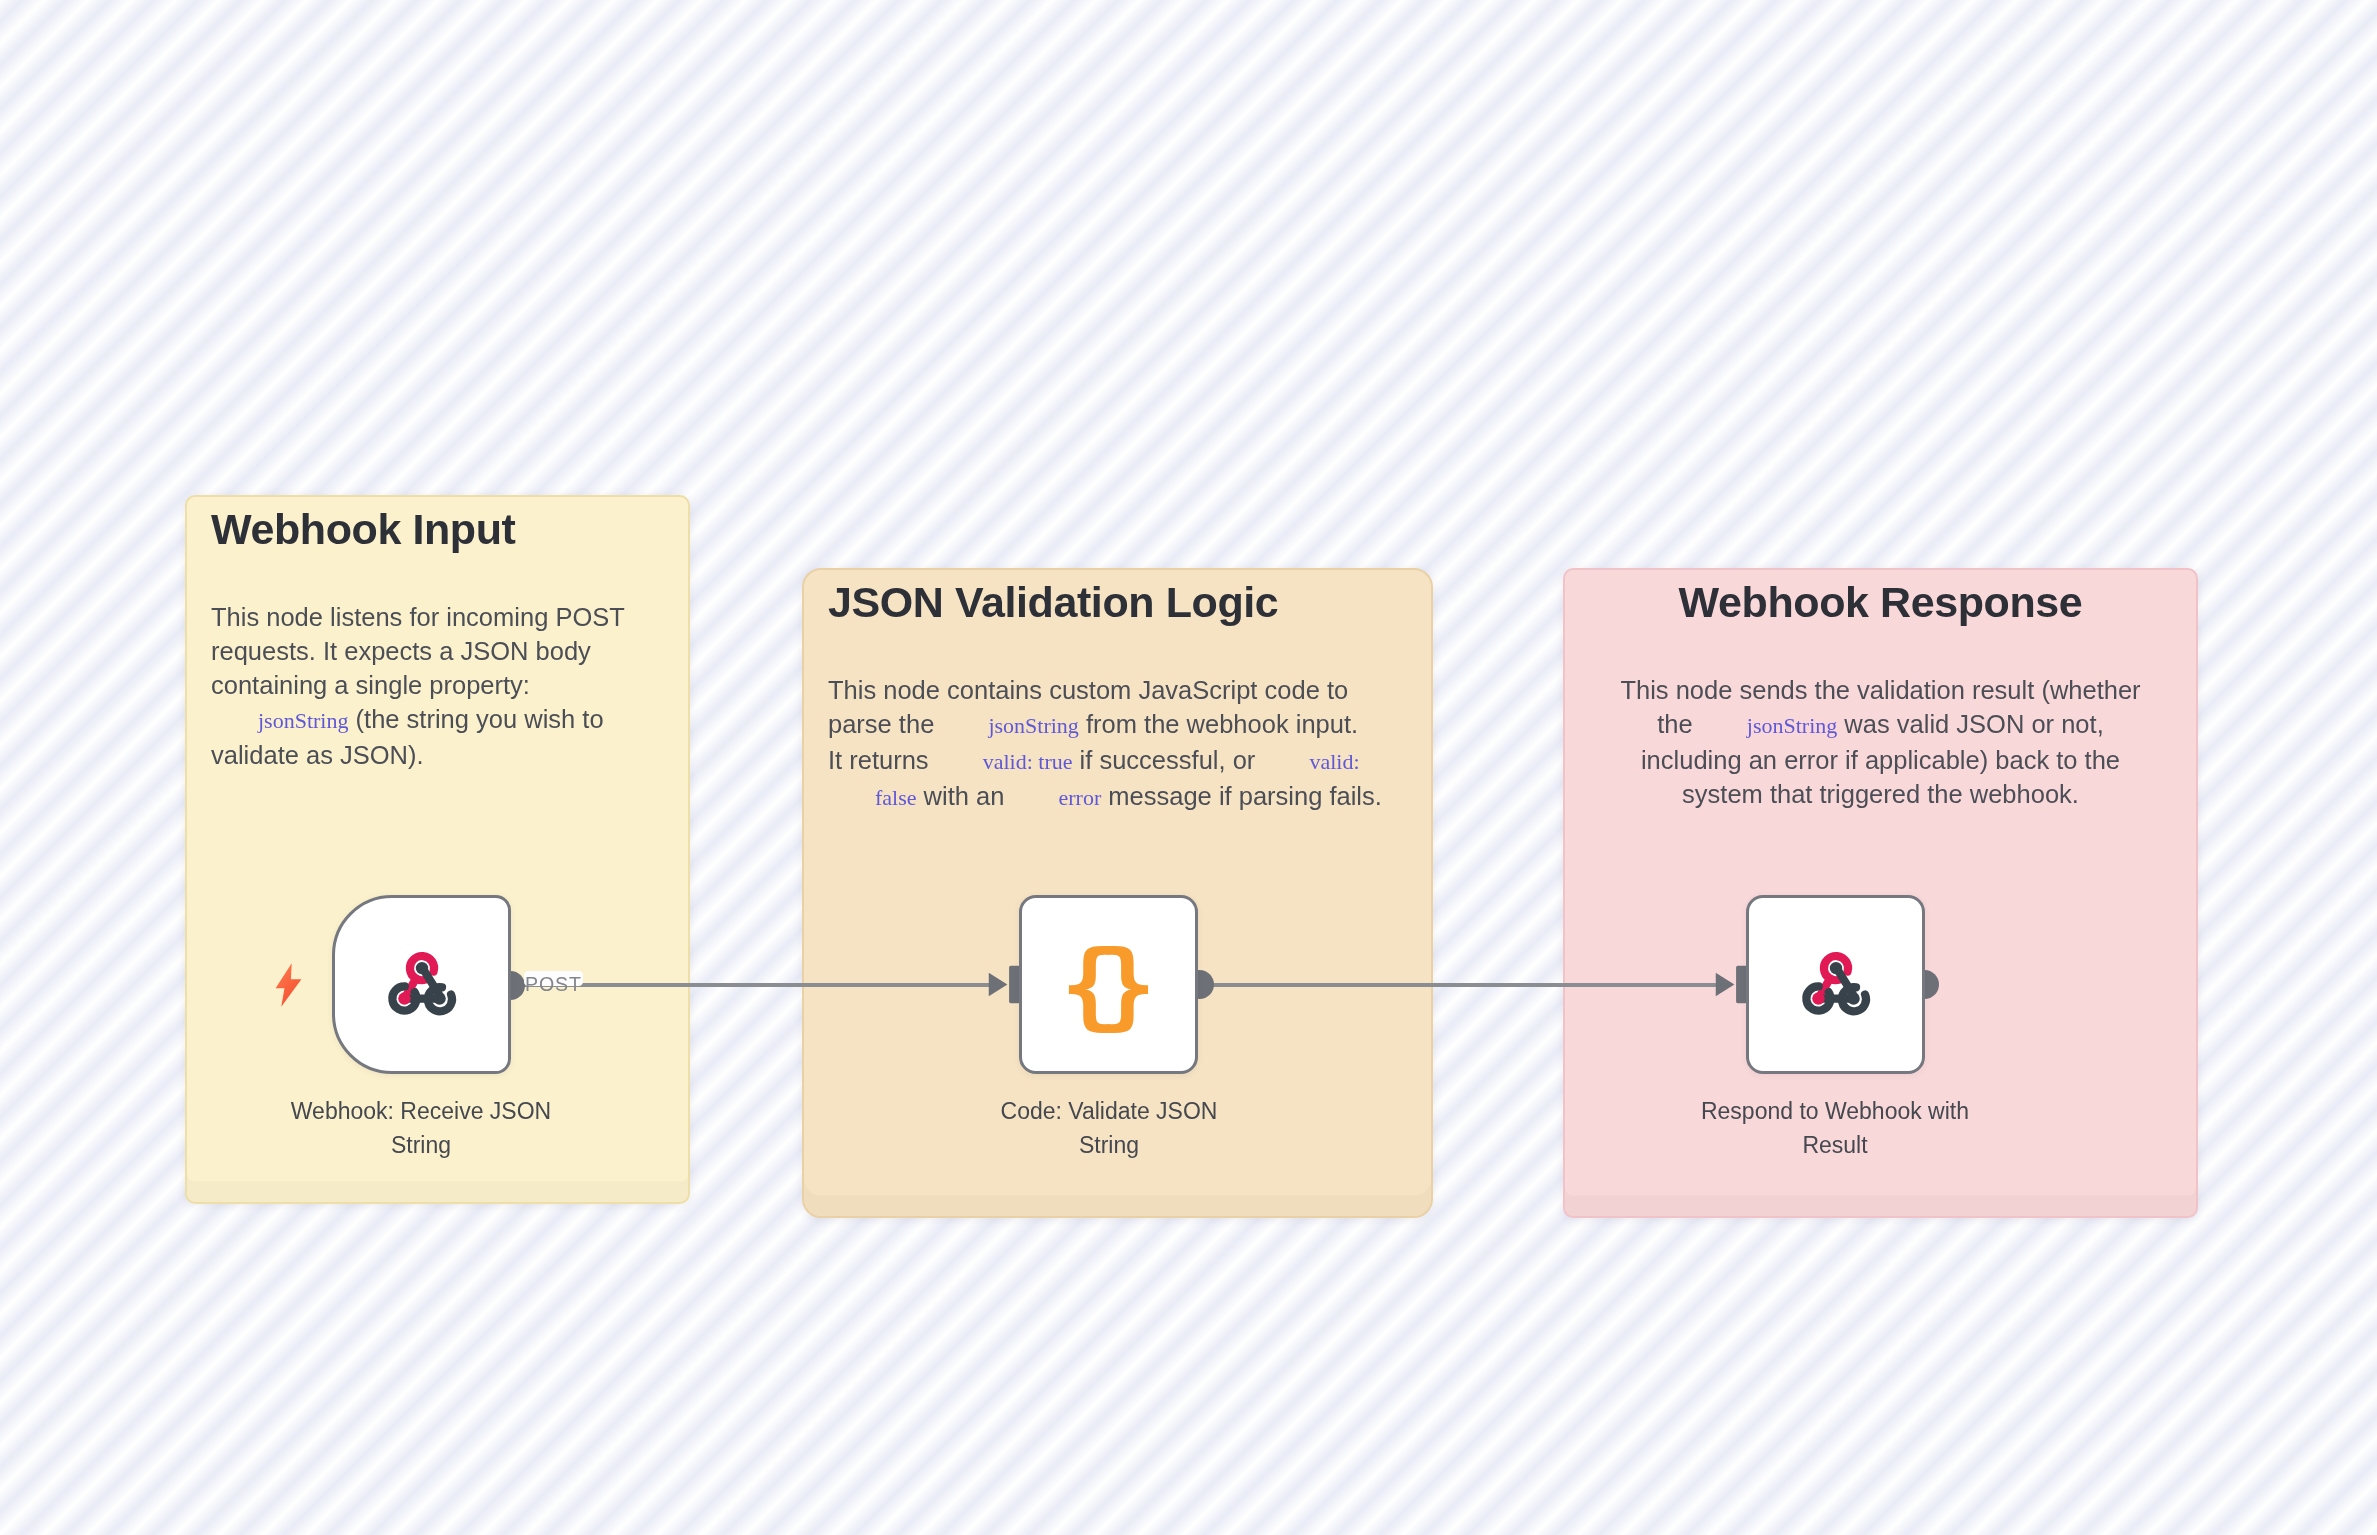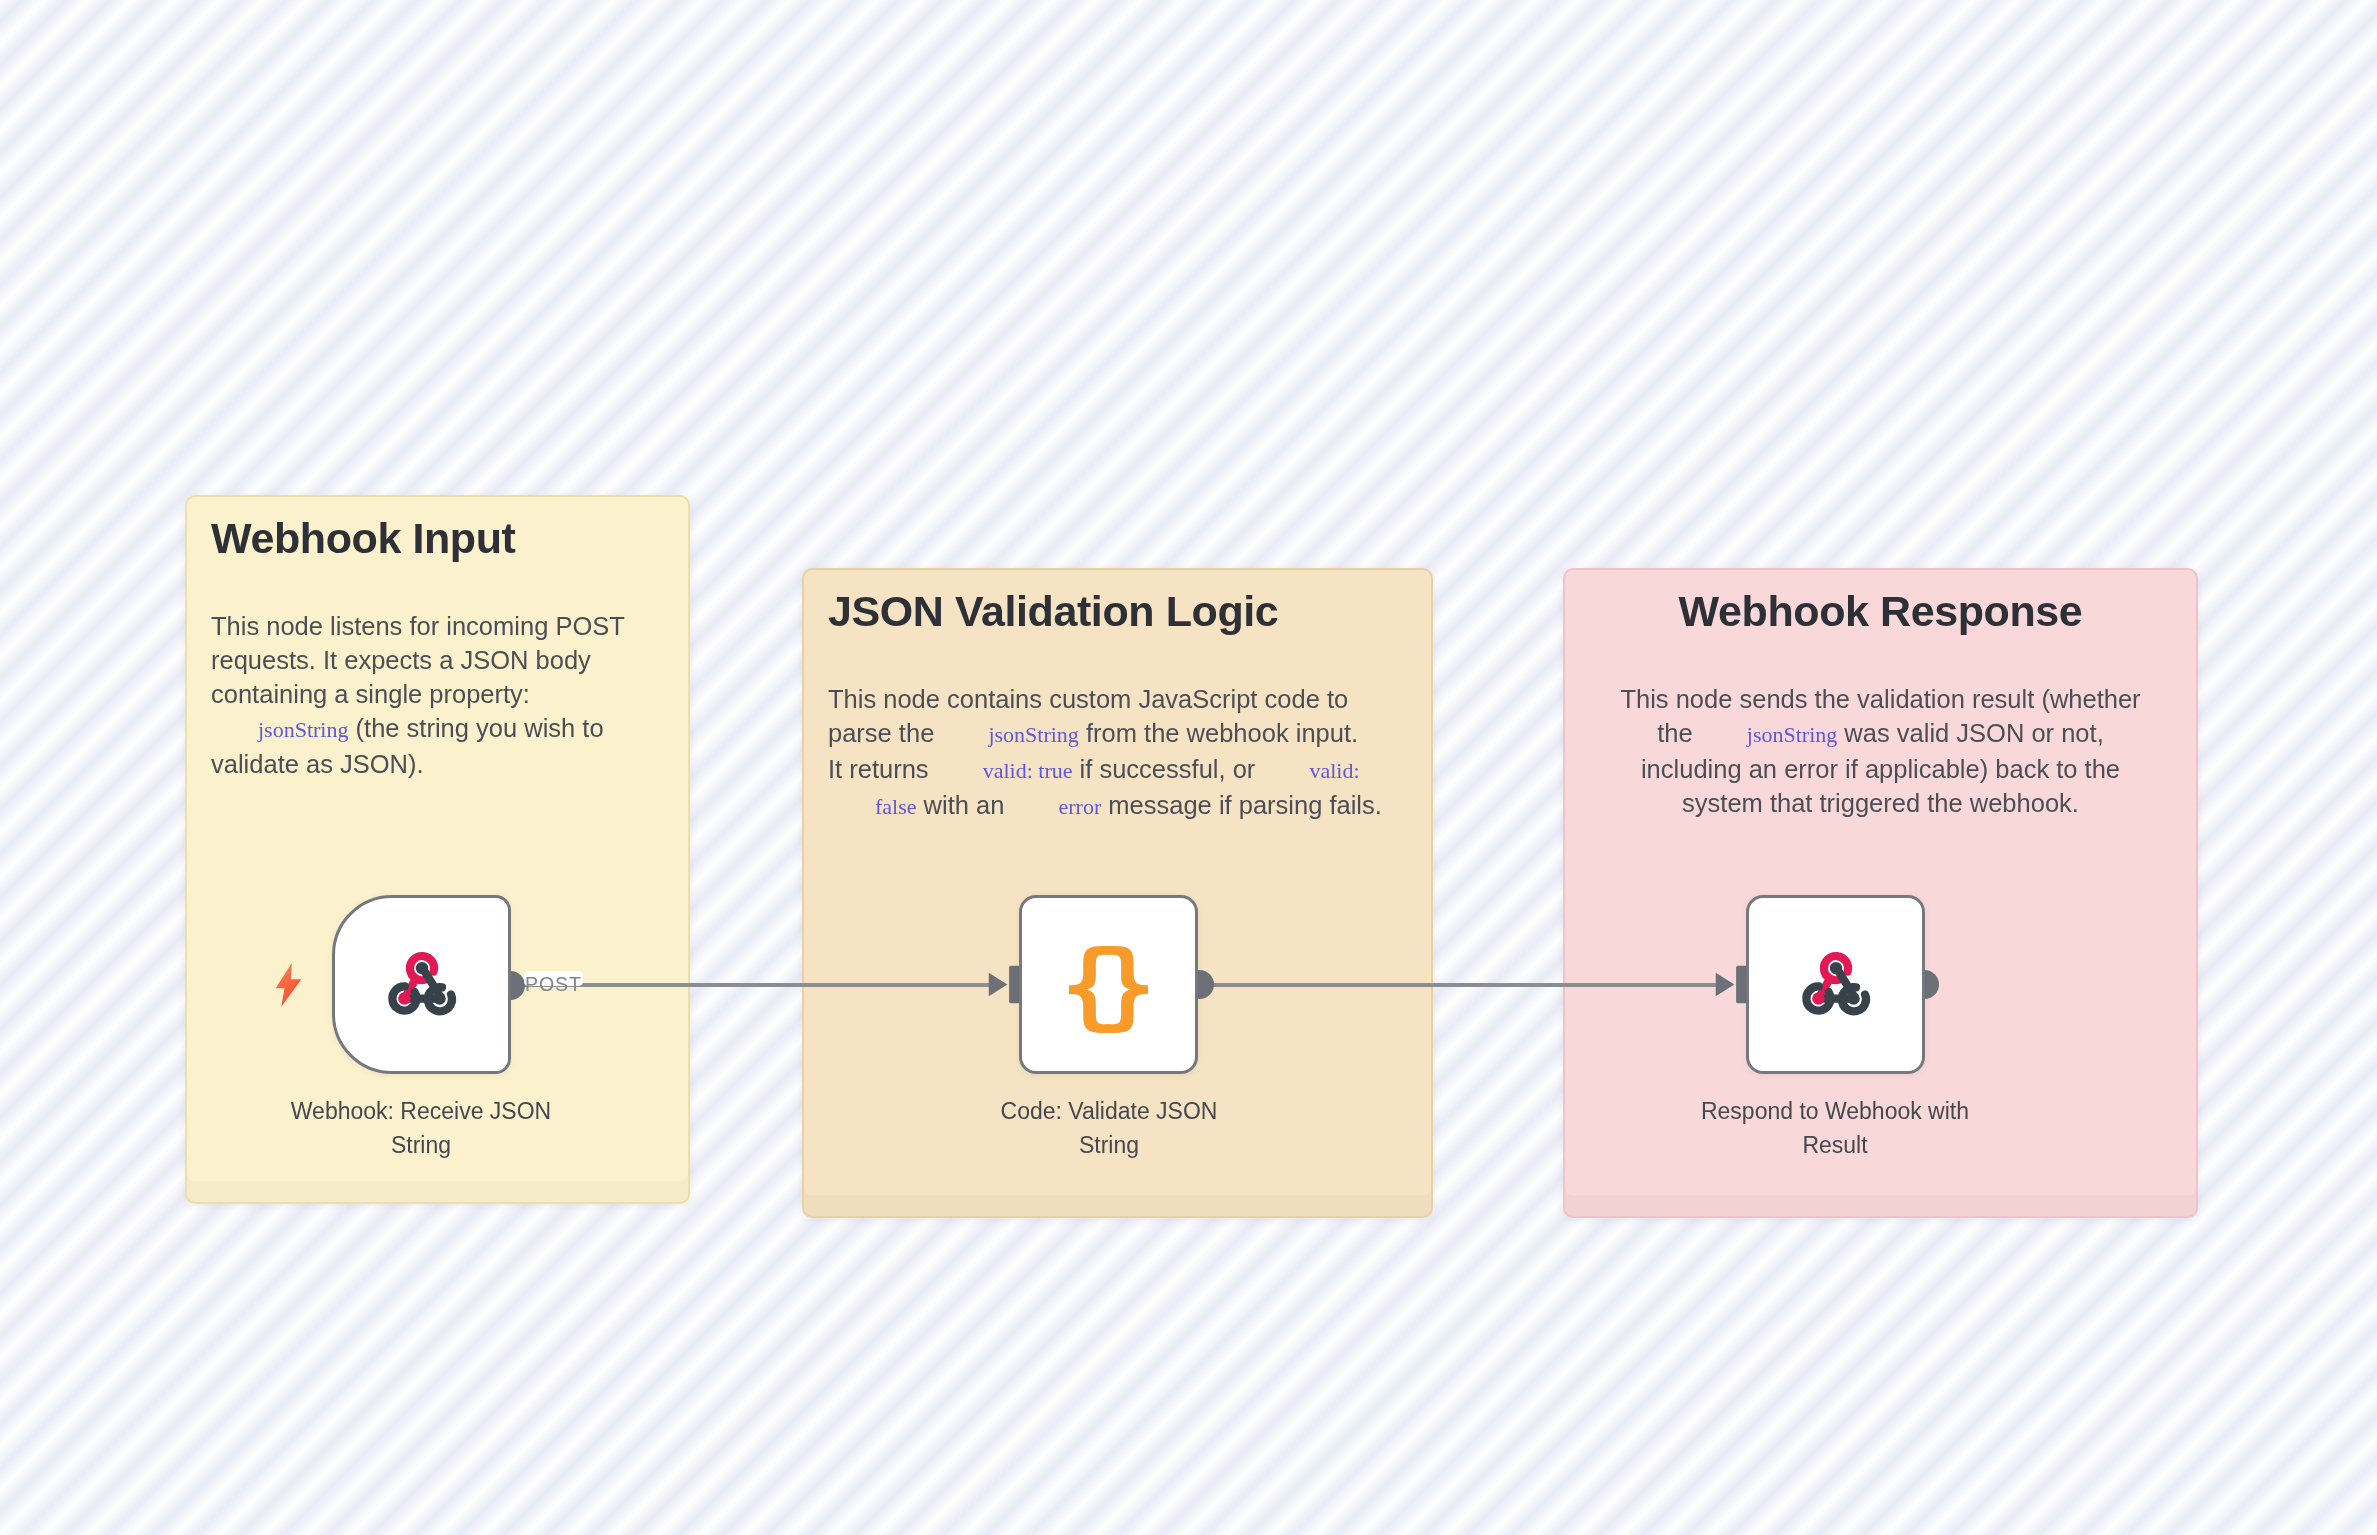--- a/index.html
+++ b/index.html
@@ -9,28 +9,28 @@
     background:repeating-linear-gradient(135deg,
       var(--stripe-light,#ffffff) 0px,
       var(--stripe-dark,#e9ebf6) 15.3px,
       var(--stripe-light,#ffffff) 31px);
   }
   .canvas{position:relative;width:2377px;height:1536px;}
 
   
   .sticky{
     position:absolute;border-radius:10.2px;border:2.6px solid;
-    box-sizing:border-box;padding:13px 24px;
+    box-sizing:border-box;padding:4px 24px;
     box-shadow:0 1.7px 8.5px rgba(90,90,130,0.10), inset 0 -20.4px 0 rgba(0,0,0,0.025);
   }
   .sticky.yellow{background:var(--sticky-yellow-bg);border-color:var(--sticky-yellow-border);}
   .sticky.amber {background:var(--sticky-amber-bg); border-color:var(--sticky-amber-border);}
   .sticky.pink  {background:var(--sticky-pink-bg);  border-color:var(--sticky-pink-border);}
   #sticky-1{left:185px;top:495px;width:505px;height:709px;}
-  #sticky-2{left:802px;top:568px;width:631px;height:650px;}
+  #sticky-2{left:802px;top:568px;width:631px;height:650px;border-radius:19px;}
   #sticky-3{left:1563px;top:568px;width:635px;height:650px;text-align:center;}
 
   .sticky-title{
     font-size:43px;line-height:56px;font-weight:700;
     color:var(--title-text);letter-spacing:-0.4px;
   }
   .sticky-body{margin-top:43px;}
   .sticky-body .tline{
     font-size:25.5px;line-height:34px;color:var(--body-text);
     white-space:pre;

